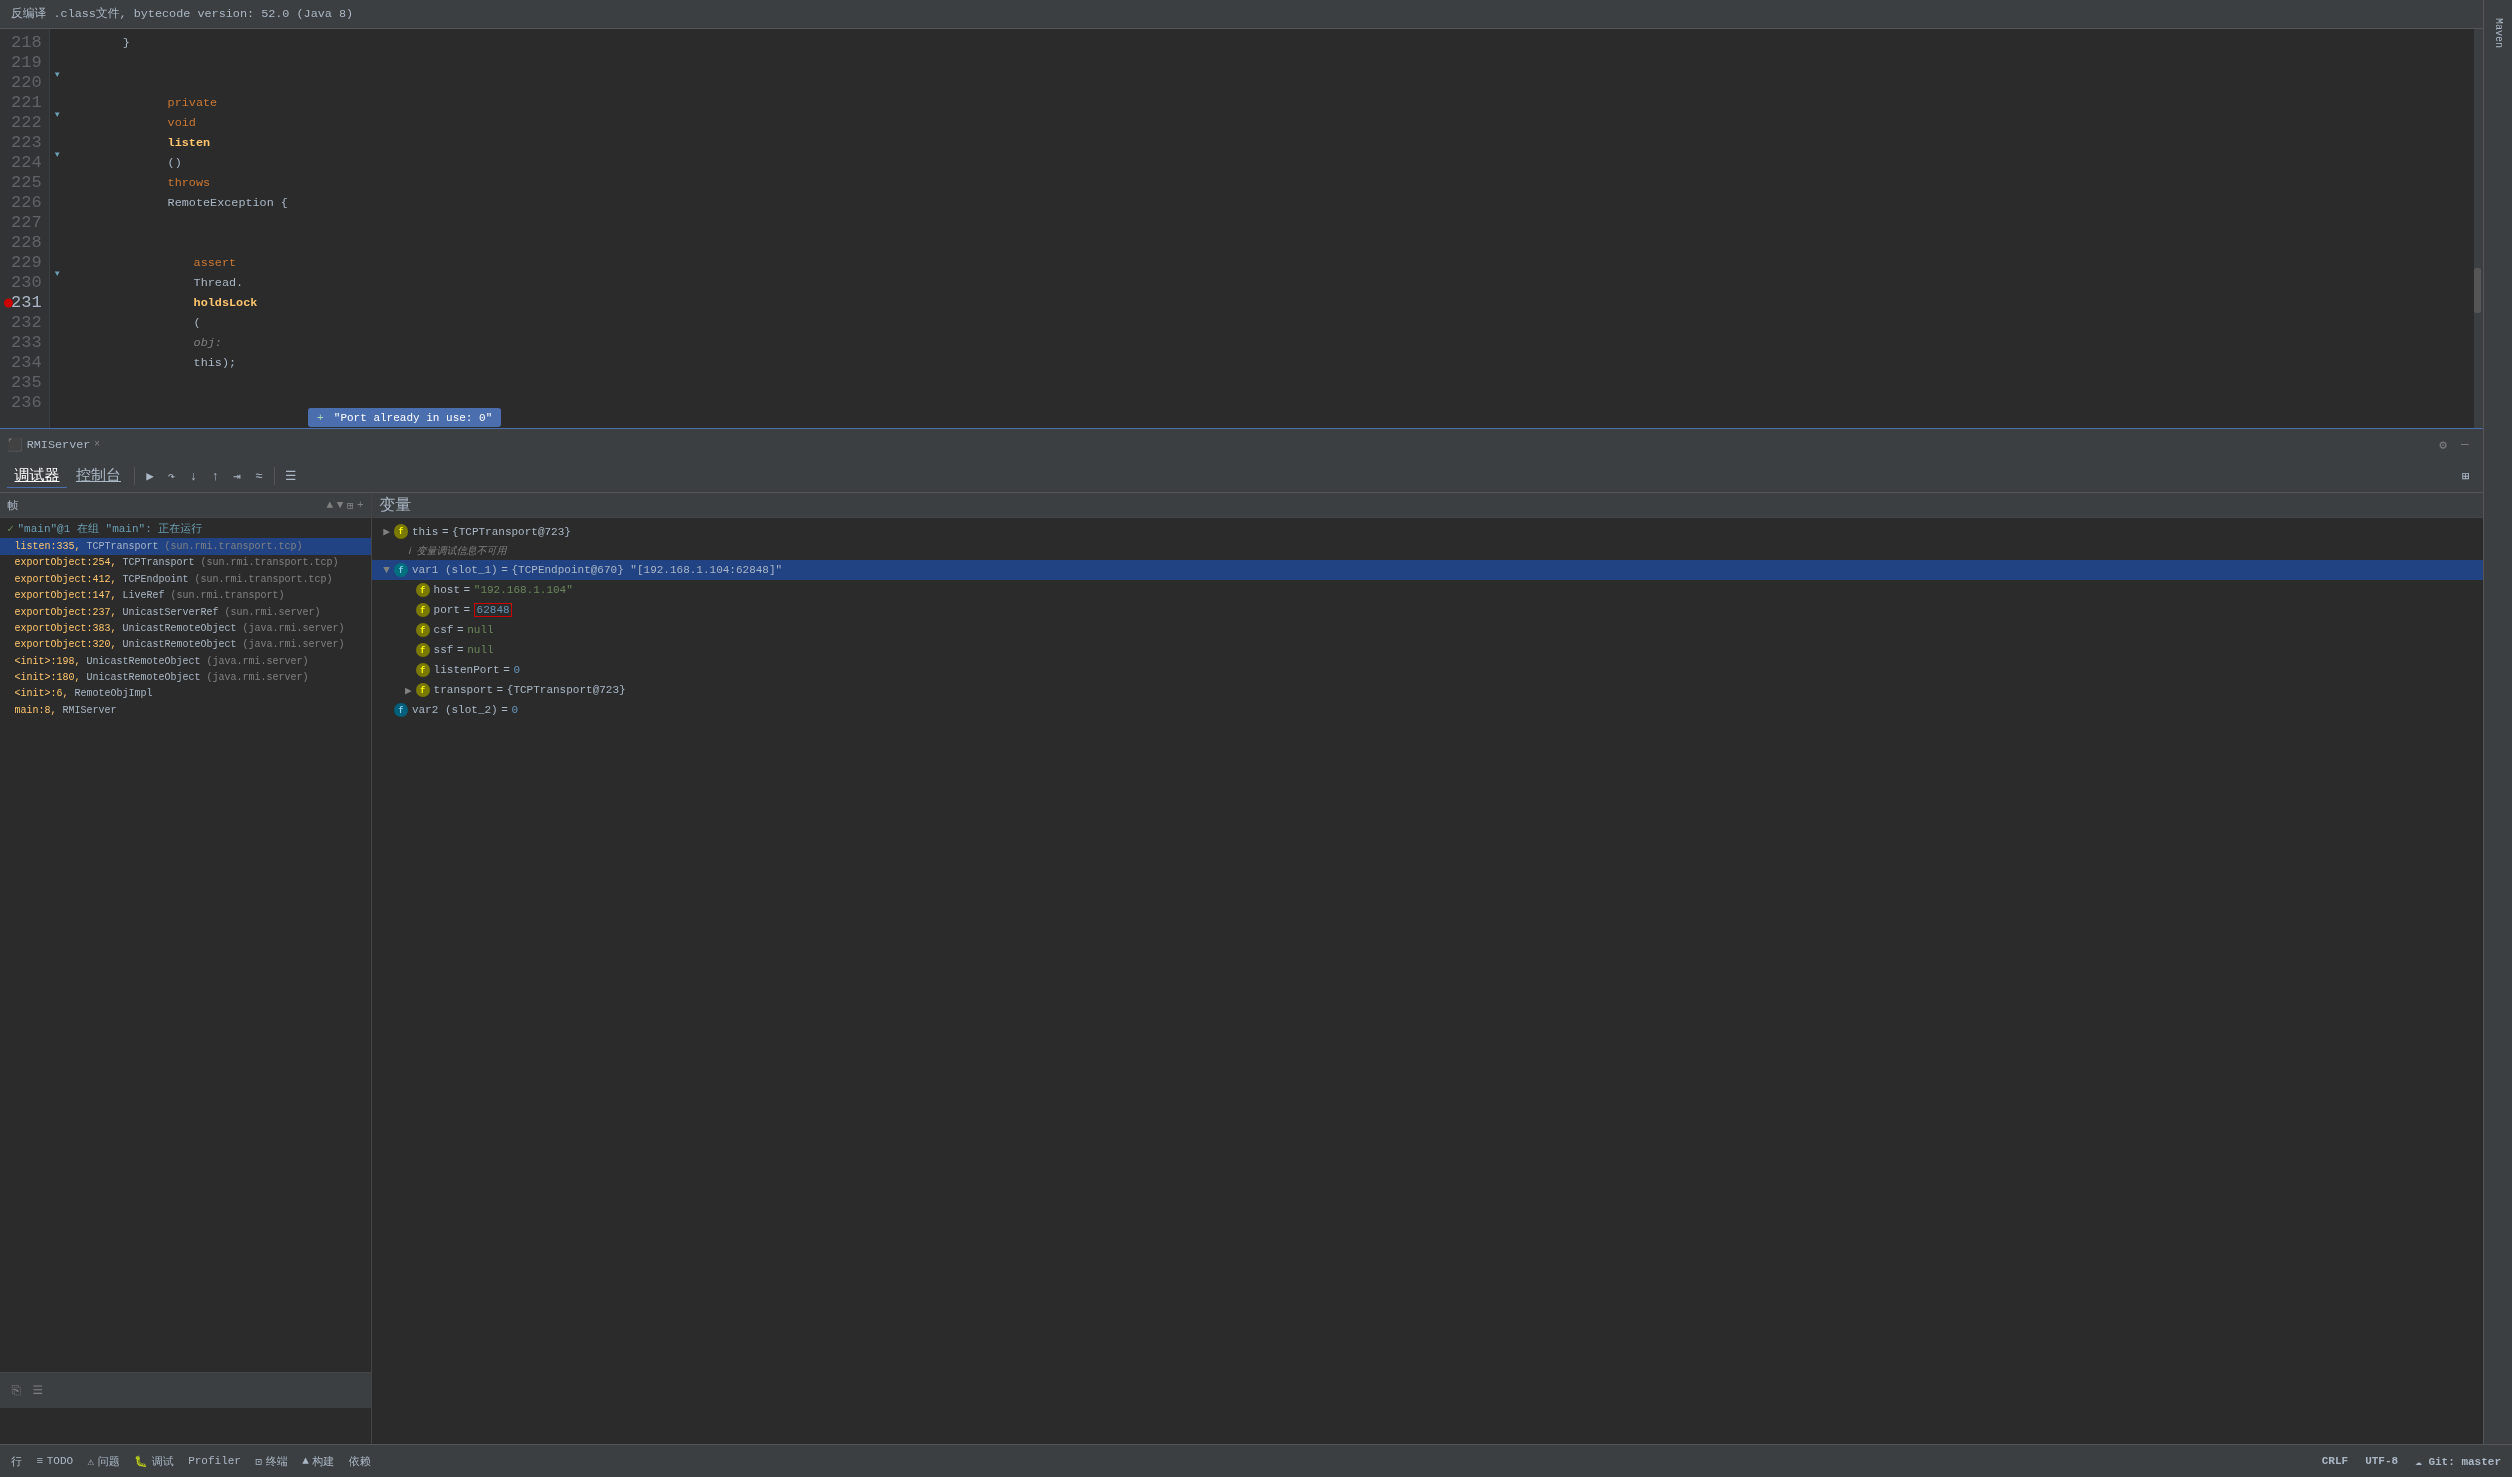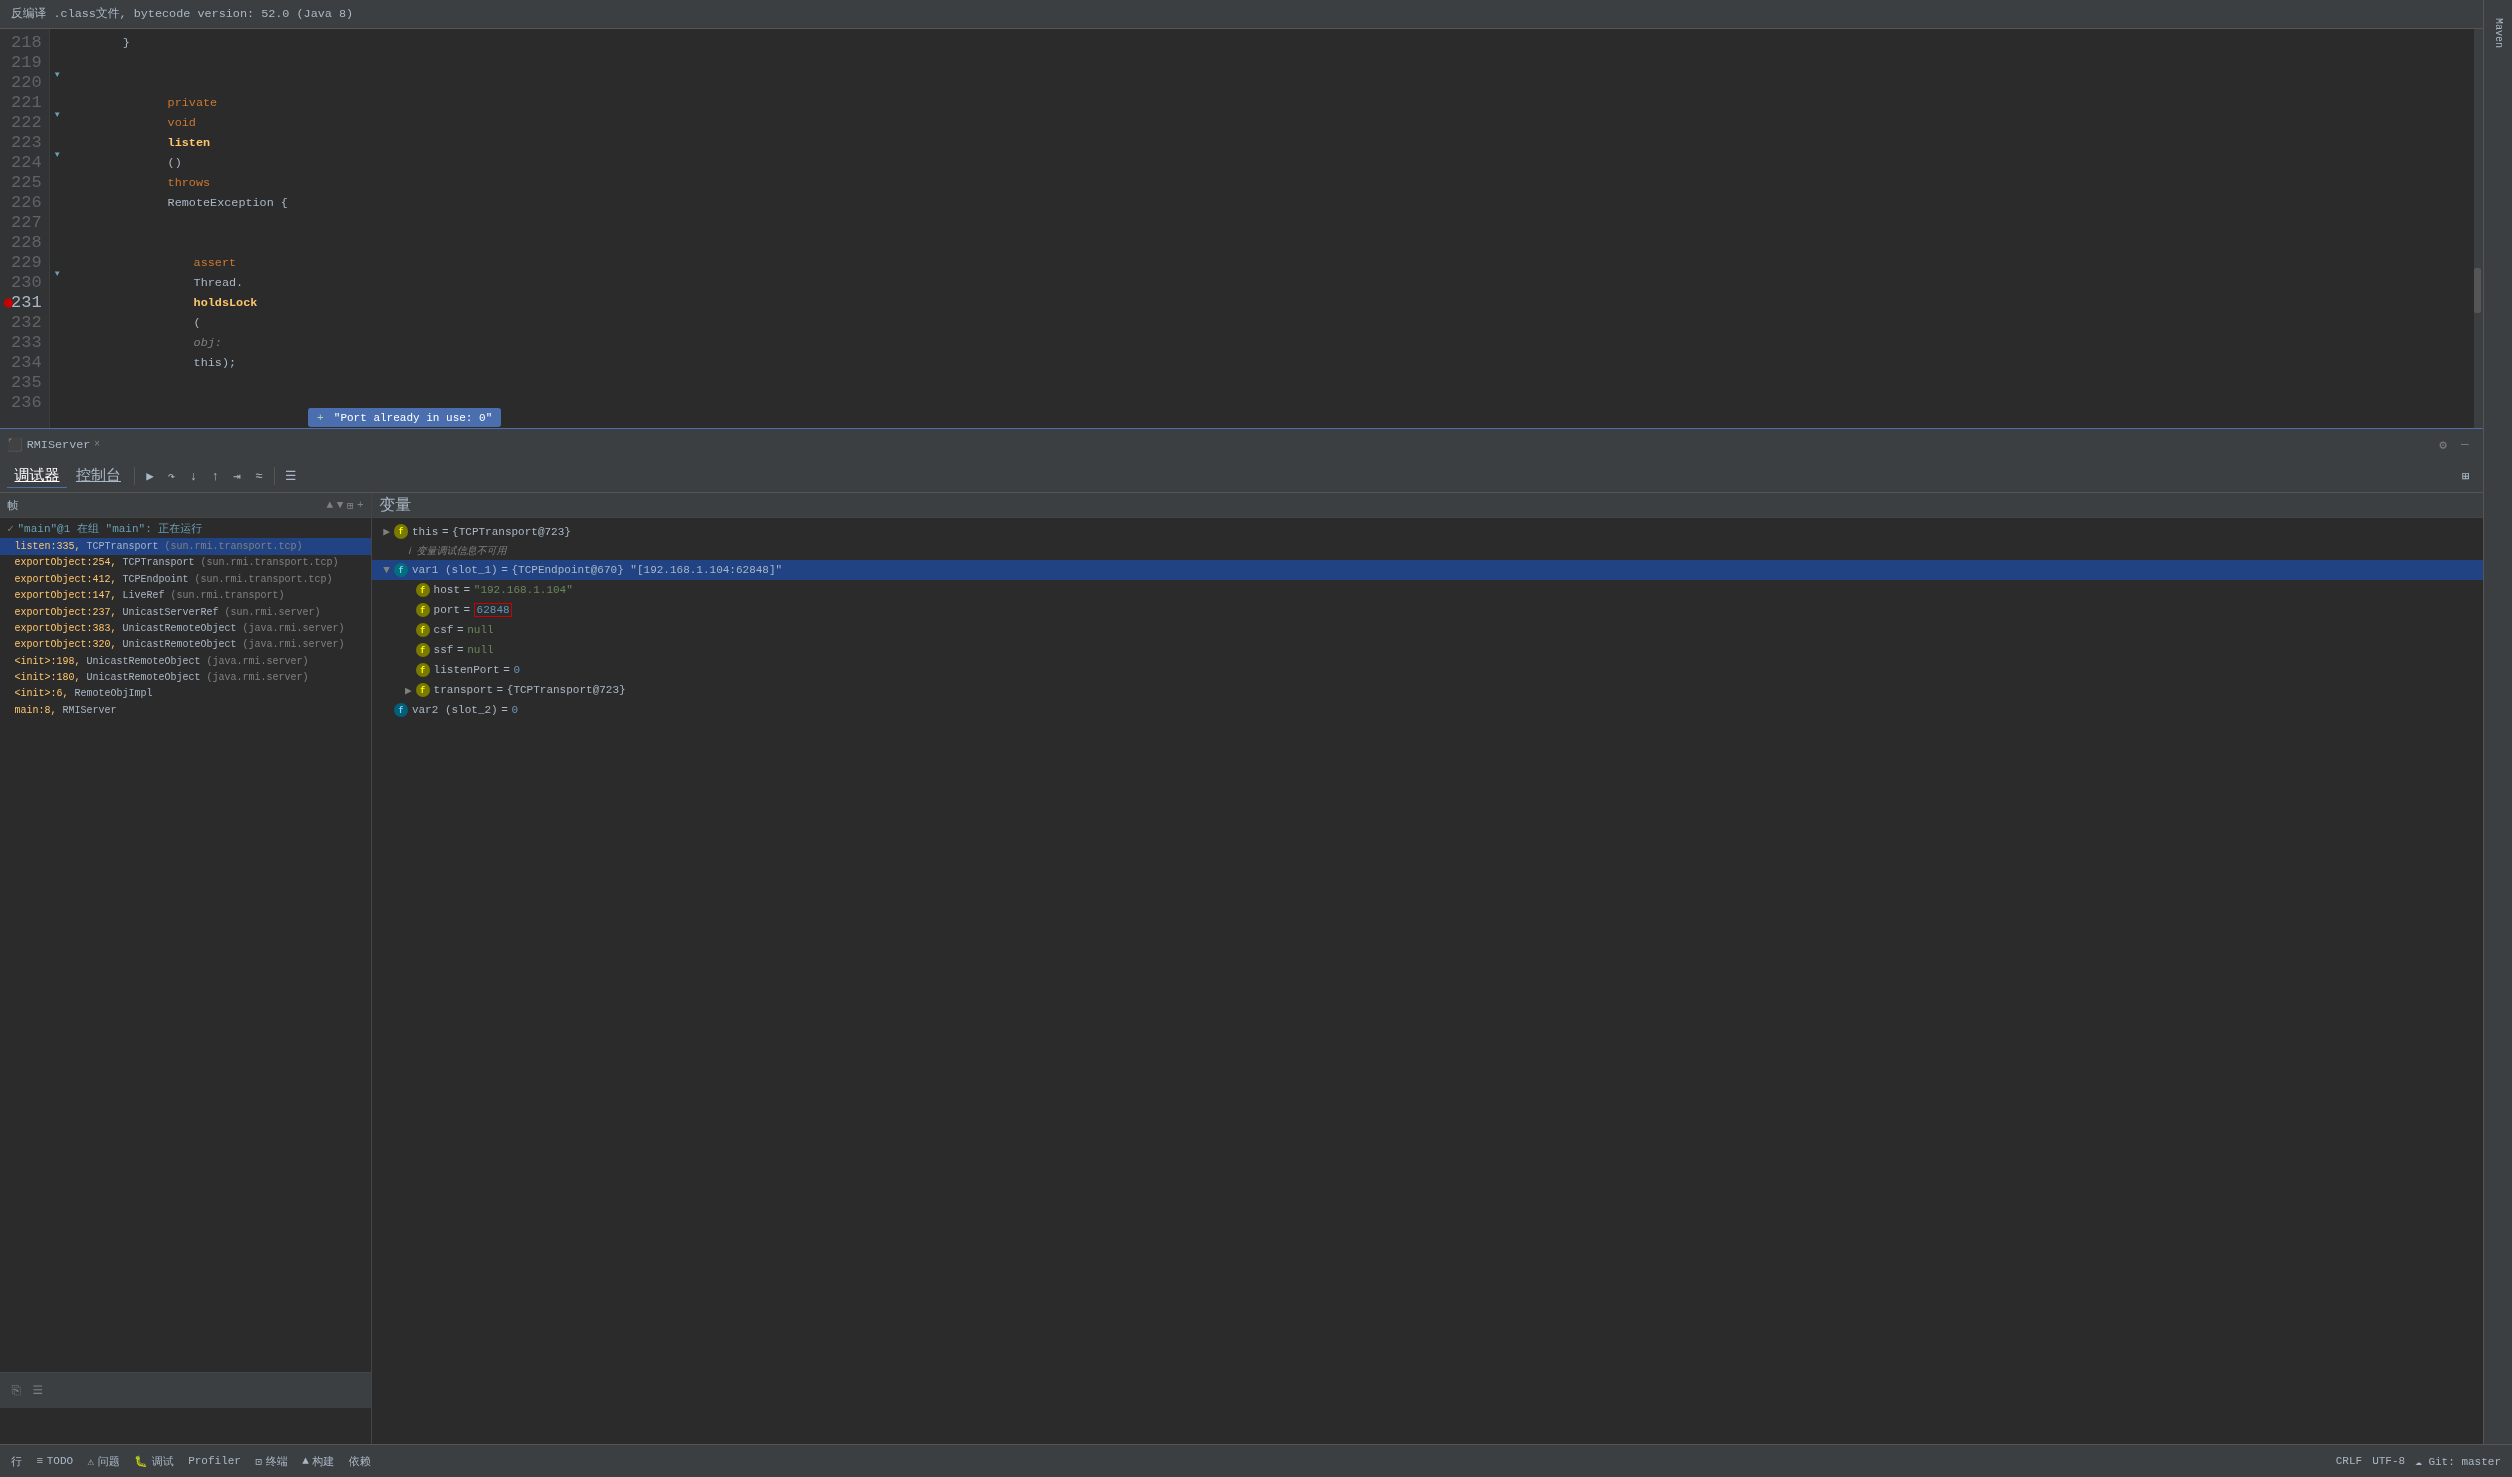--- a/index.html
+++ b/index.html
@@ -359,21 +359,22 @@
     }
     .bottom-item {
       display: flex;
       align-items: center;
       gap: 3.6px;
       cursor: pointer;
     }
     .bottom-right {
       margin-left: auto;
       display: flex;
-      gap: 10px;
+      gap: 17px;
+      font-weight: bold;
     }
 
     
     ::-webkit-scrollbar { width: 7.3px; height: 7.3px; }
     ::-webkit-scrollbar-track { background: #3c3f41; }
     ::-webkit-scrollbar-thumb { background: #555; border-radius: 1.8px; }
 
     .vertical-scrollbar {
       position: absolute;
       right: 0;

